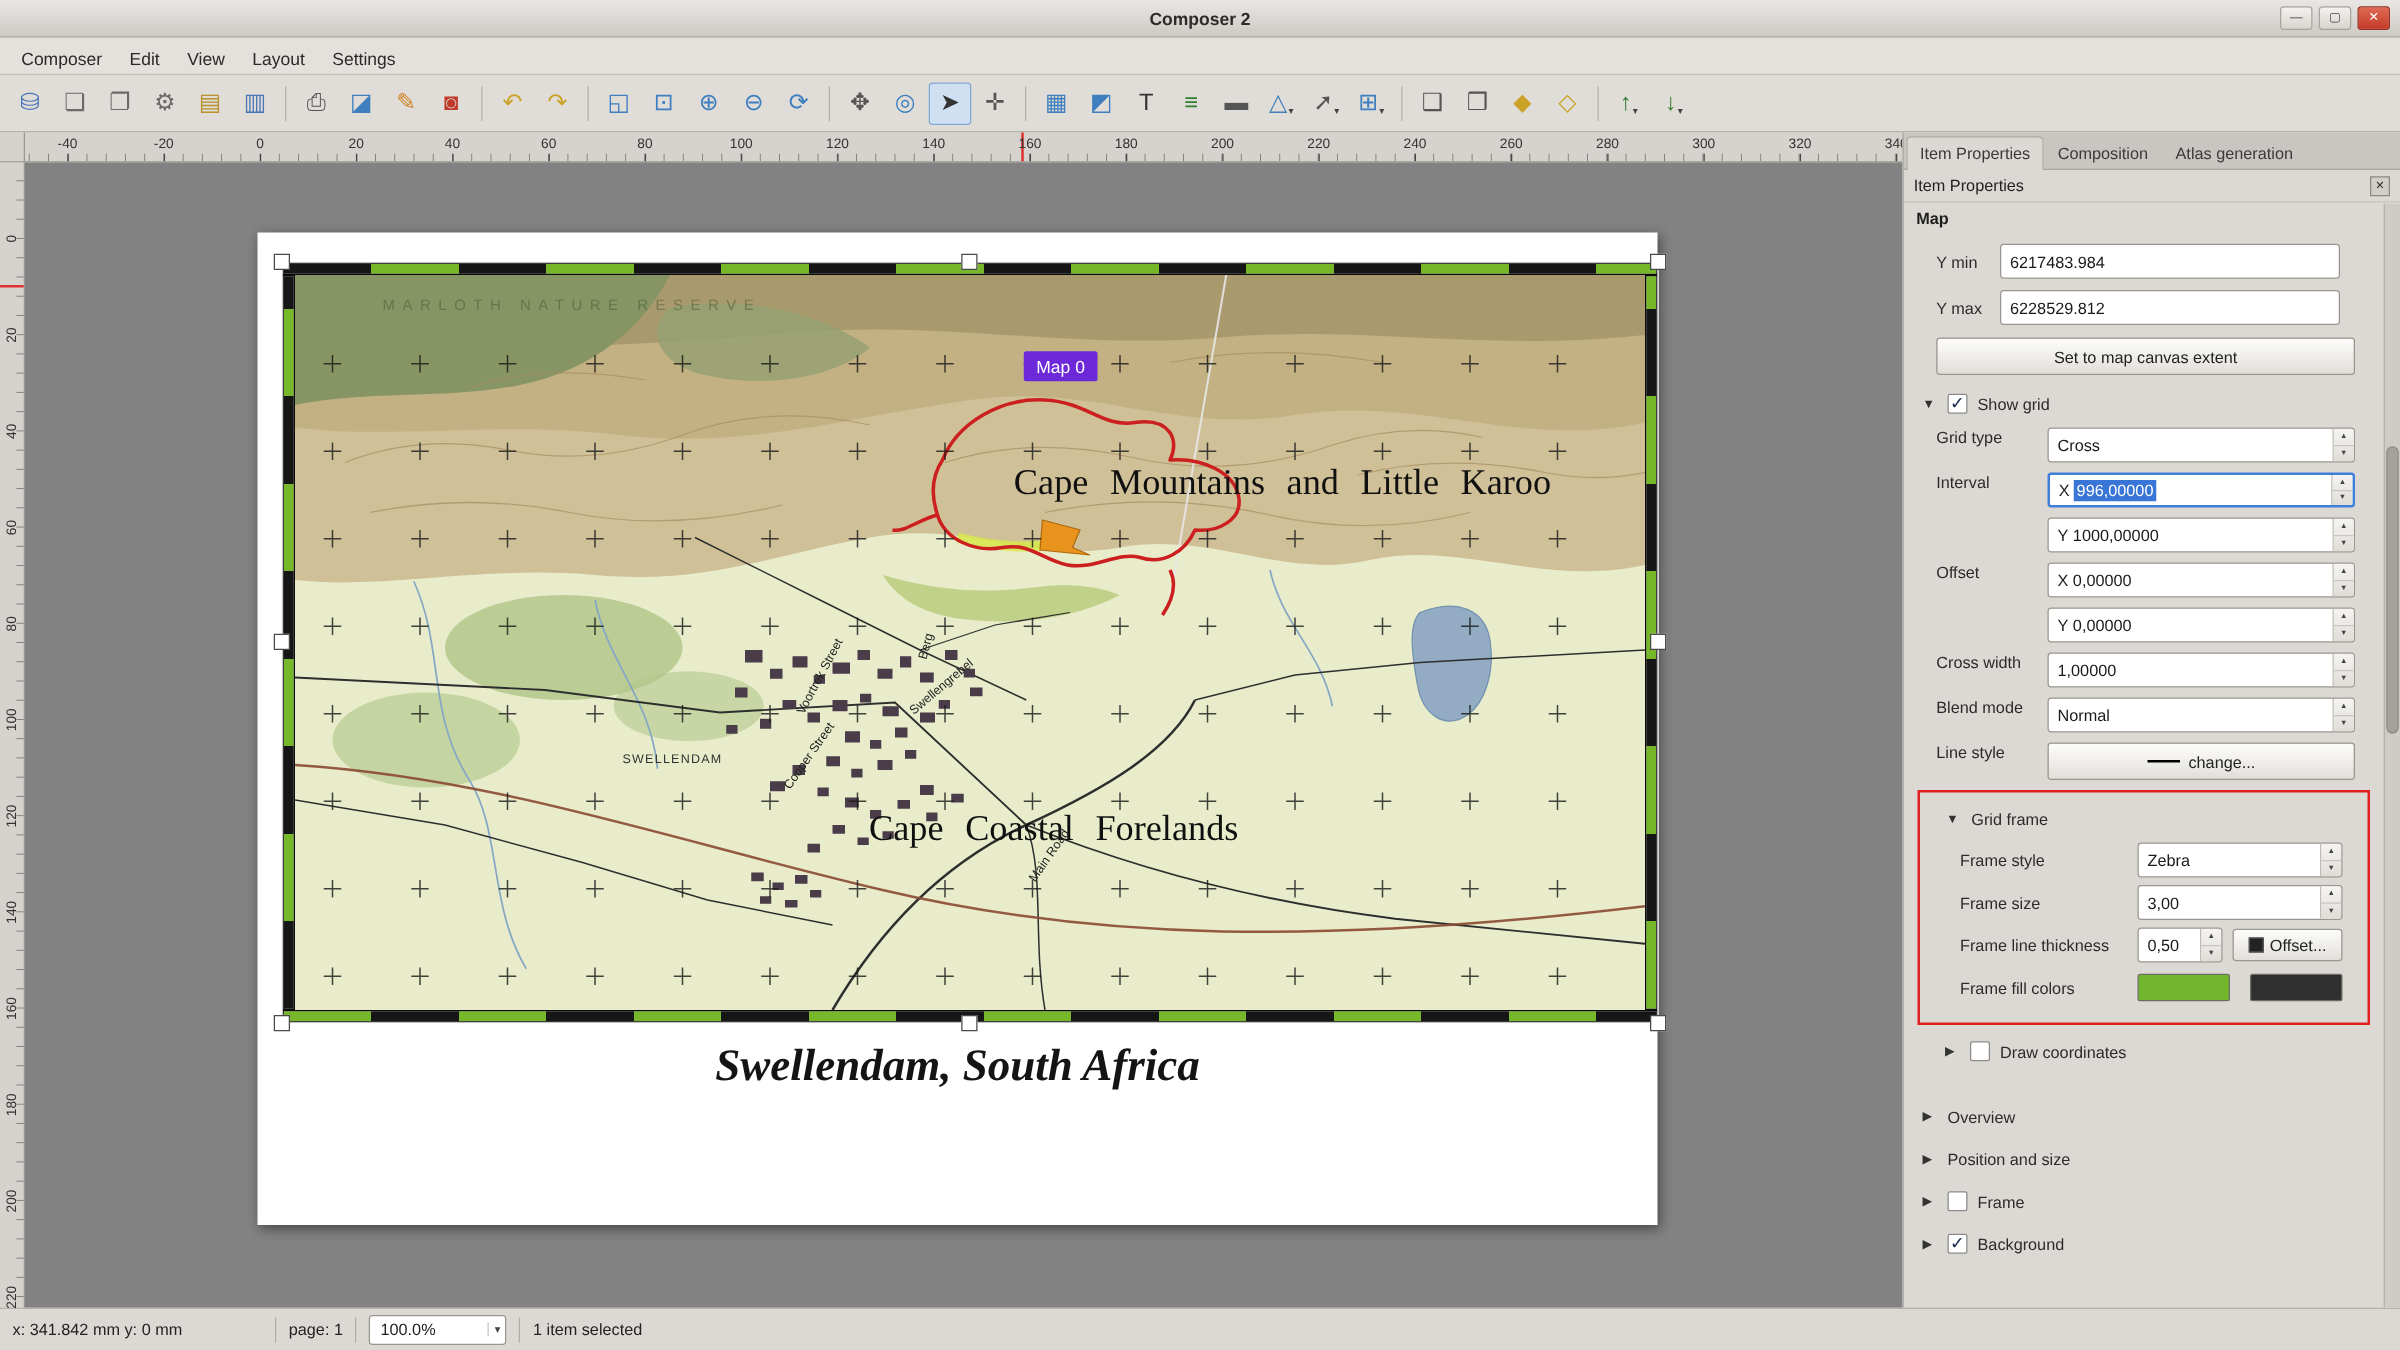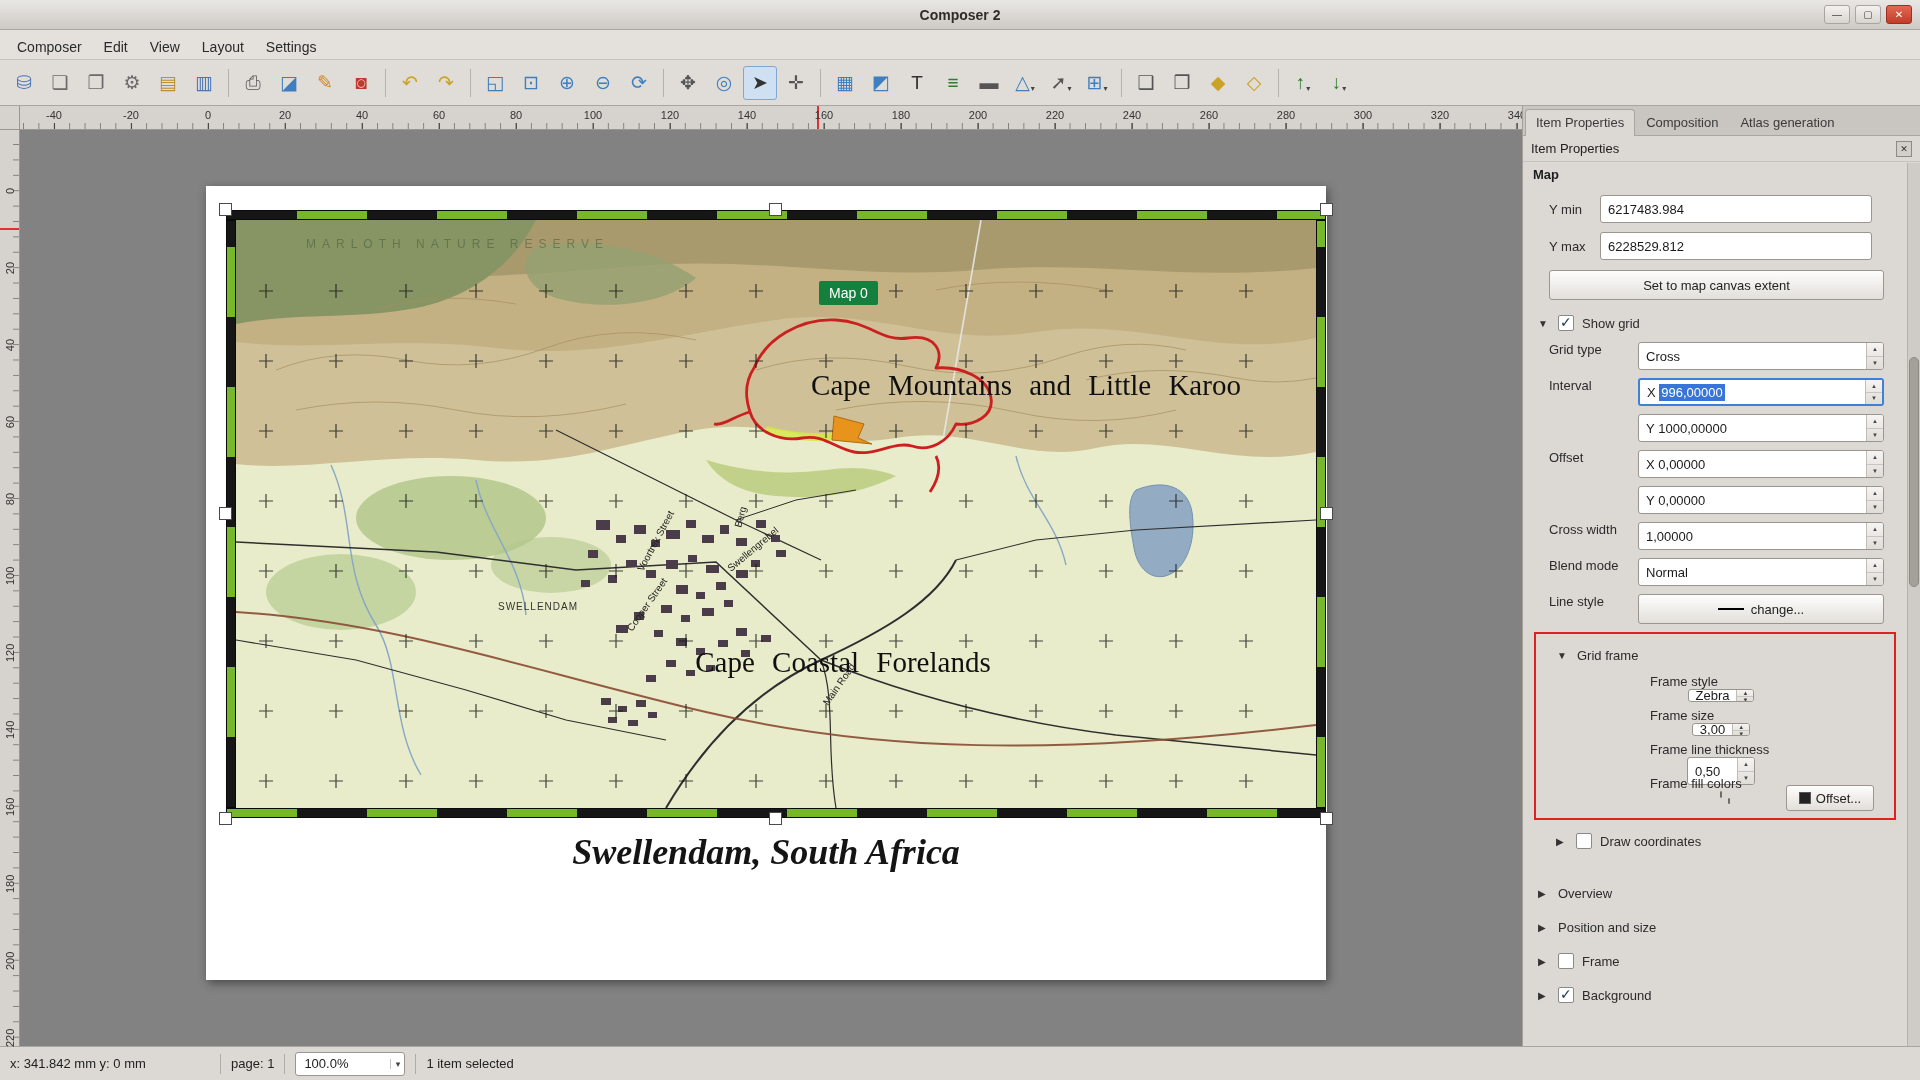--- a/index.html
+++ b/index.html
@@ -49,21 +49,21 @@
   .map-svg { position:absolute; inset:0; width:100%; height:100%; }
   .zebra { position:absolute; border:1px solid #0a0a0a; }
   .zt { left:-10px; right:-10px; top:-10px; height:10px; background:repeating-linear-gradient(90deg,#161616 0 70px,#76b82a 70px 140px); }
   .zb { left:-10px; right:-10px; bottom:-10px; height:10px; background:repeating-linear-gradient(90deg,#76b82a 0 70px,#161616 70px 140px); }
   .zl { left:-10px; top:0; bottom:0; width:10px; background:repeating-linear-gradient(0deg,#161616 0 70px,#76b82a 70px 140px); }
   .zr { right:-10px; top:0; bottom:0; width:10px; background:repeating-linear-gradient(0deg,#76b82a 0 70px,#161616 70px 140px); }
   .handle { position:absolute; width:13px; height:13px; background:#fff; border:1px solid #4a4a4a; z-index:6; }
   .h-tl{left:-17px;top:-17px} .h-tc{left:50%;margin-left:-7px;top:-17px} .h-tr{right:-17px;top:-17px}
   .h-ml{left:-17px;top:50%;margin-top:-7px} .h-mr{right:-17px;top:50%;margin-top:-7px}
   .h-bl{left:-17px;bottom:-17px} .h-bc{left:50%;margin-left:-7px;bottom:-17px} .h-br{right:-17px;bottom:-17px}
-  .map-tooltip { position:absolute; left:583px; top:61px; background:#15803d; color:#fff; font-size:14px; padding:4px 10px; border-radius:2px; z-index:5; }
+  .map-tooltip { position:absolute; left:583px; top:61px; background:#6d28d9; color:#fff; font-size:14px; padding:4px 10px; border-radius:2px; z-index:5; }
 
   
   .panel { width:398px; flex:none; background:#dcd9d4; border-left:1px solid #a39f99; position:relative; display:flex; flex-direction:column; overflow:hidden; }
   .ptabs { height:30px; background:#c9c6c1; display:flex; align-items:flex-end; border-bottom:1px solid #a9a5a0; padding:0 2px; }
   .ptab { padding:5px 10px; font-size:13px; color:#3a3a3a; border:1px solid transparent; border-bottom:none; border-radius:4px 4px 0 0; }
   .ptab.active { background:#dcd9d4; border-color:#a9a5a0; margin-bottom:-1px; padding-bottom:6px; }
   .phead { height:26px; display:flex; align-items:center; padding:0 8px; font-size:13px; color:#222; border-bottom:1px solid #c6c3be; }
   .pclose { margin-left:auto; width:16px; height:16px; border:1px solid #8d8984; background:#d2cfc9; font-size:9px; display:flex; align-items:center; justify-content:center; color:#333; }
   .psection { font-size:13px; font-weight:bold; color:#1d1d1d; padding:5px 10px 3px; }
   .pbody { flex:1; overflow:hidden; position:relative; padding-top:2px; }
@@ -86,21 +86,21 @@
   .spinbox,.combo { display:flex; align-items:stretch; background:#fff; border:1px solid #9a968f; border-radius:3px; height:28px; flex:1; overflow:hidden; min-width:0; }
   .spinbox.focused { border:2px solid #3e7fd8; }
   .val { padding:0 7px; font-size:13px; color:#1a1a1a; white-space:nowrap; display:flex; align-items:center; flex:1; min-width:0; }
   .sel { background:#3875d7; color:#fff; padding:1px 2px; }
   .spin { margin-left:auto; width:17px; border-left:1px solid #c0bdb8; display:flex; flex-direction:column; flex:none; background:linear-gradient(#f5f4f2,#e0ddd8); }
   .spin span { flex:1; font-size:6px; line-height:1; display:flex; align-items:center; justify-content:center; color:#444; }
   .spin .su { border-bottom:1px solid #c9c6c1; }
   .line-swatch { display:inline-block; width:26px; height:2px; background:#000; margin-right:7px; }
   .redbox { border:2px solid #e02020; margin:8px 24px 8px 11px; padding:2px 0 8px; }
   .redbox .trow { margin:6px 20px 4px 21px; }
-  .srow { display:flex; align-items:center; height:28px; margin:6px 20px 6px 32px;flex-direction:column; }
+  .srow { display:flex; align-items:center; height:28px; margin:6px 20px 6px 32px; }
   .slabel { font-size:13px; color:#2b2b2b; width:142px; flex:none; }
   .spinbox.small { flex:none; width:68px; }
   .colorbtn { margin-left:auto; width:88px; height:26px; flex:none; }
   .mini-swatch { display:inline-block; width:12px; height:12px; background:#222; border:1px solid #555; margin-right:5px; }
   .swatch { flex:1; height:22px; border:1px solid #6f6b66; border-radius:2px; }
   .swatch + .swatch { margin-left:16px; }
   .gap-lg { height:12px; }
   .pscroll { position:absolute; right:0; top:57px; bottom:0; width:13px; background:#cfccc7; border-left:1px solid #b5b1ab; }
   .pscroll .thumb { position:absolute; left:1px; right:1px; top:22%; height:26%; background:#a5a19a; border-radius:6px; border:1px solid #8d8984; }
 

